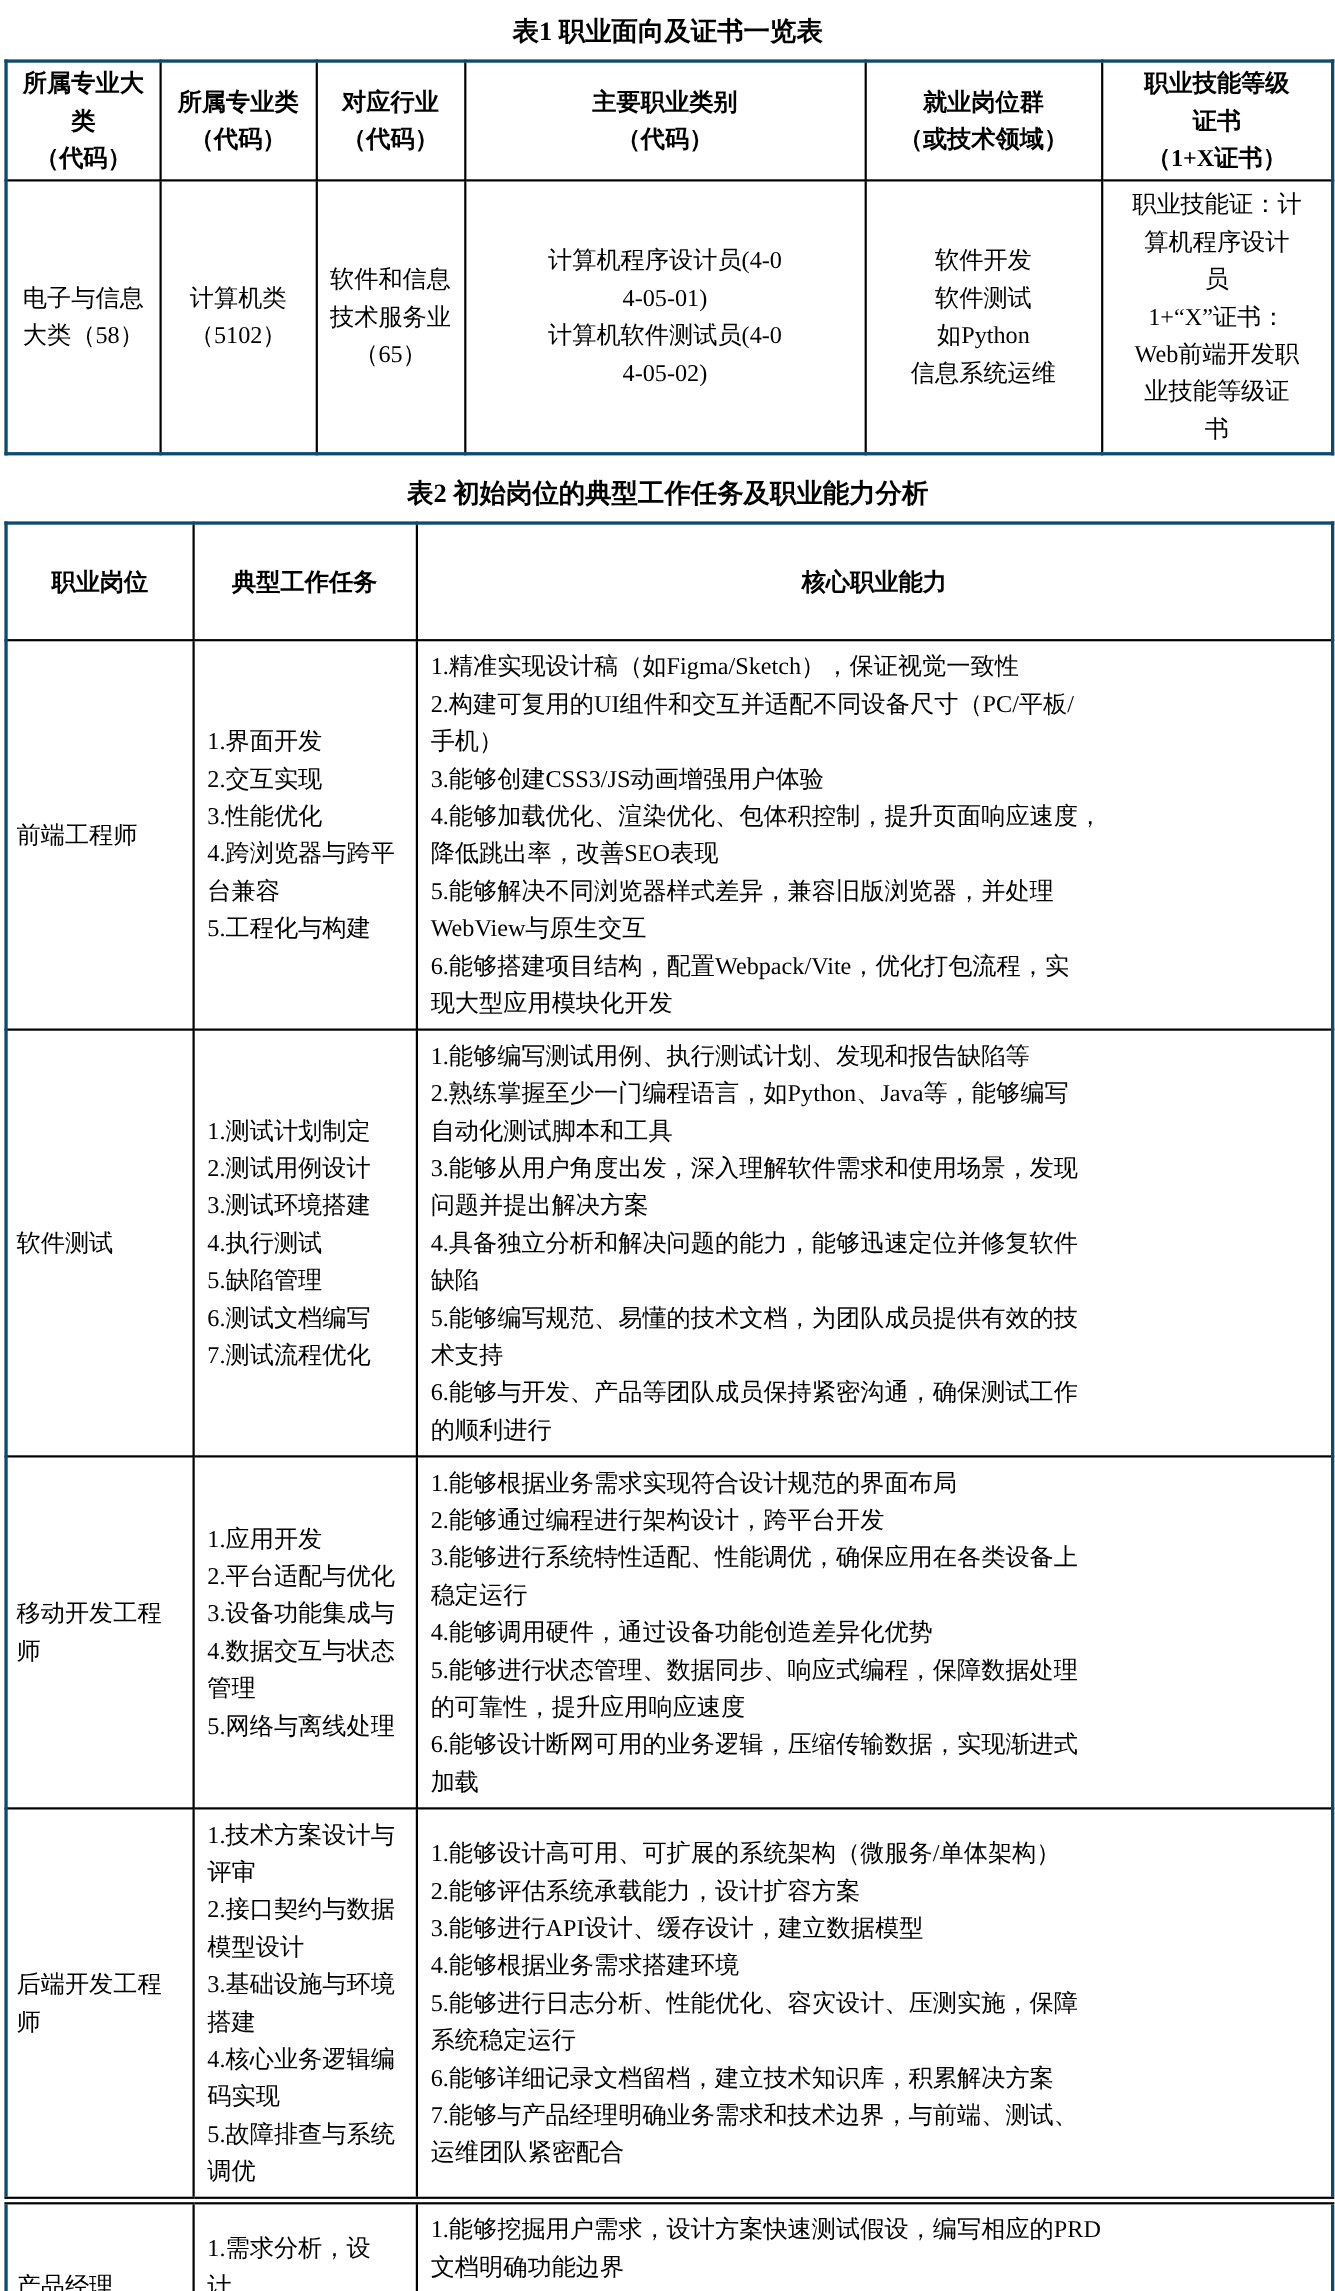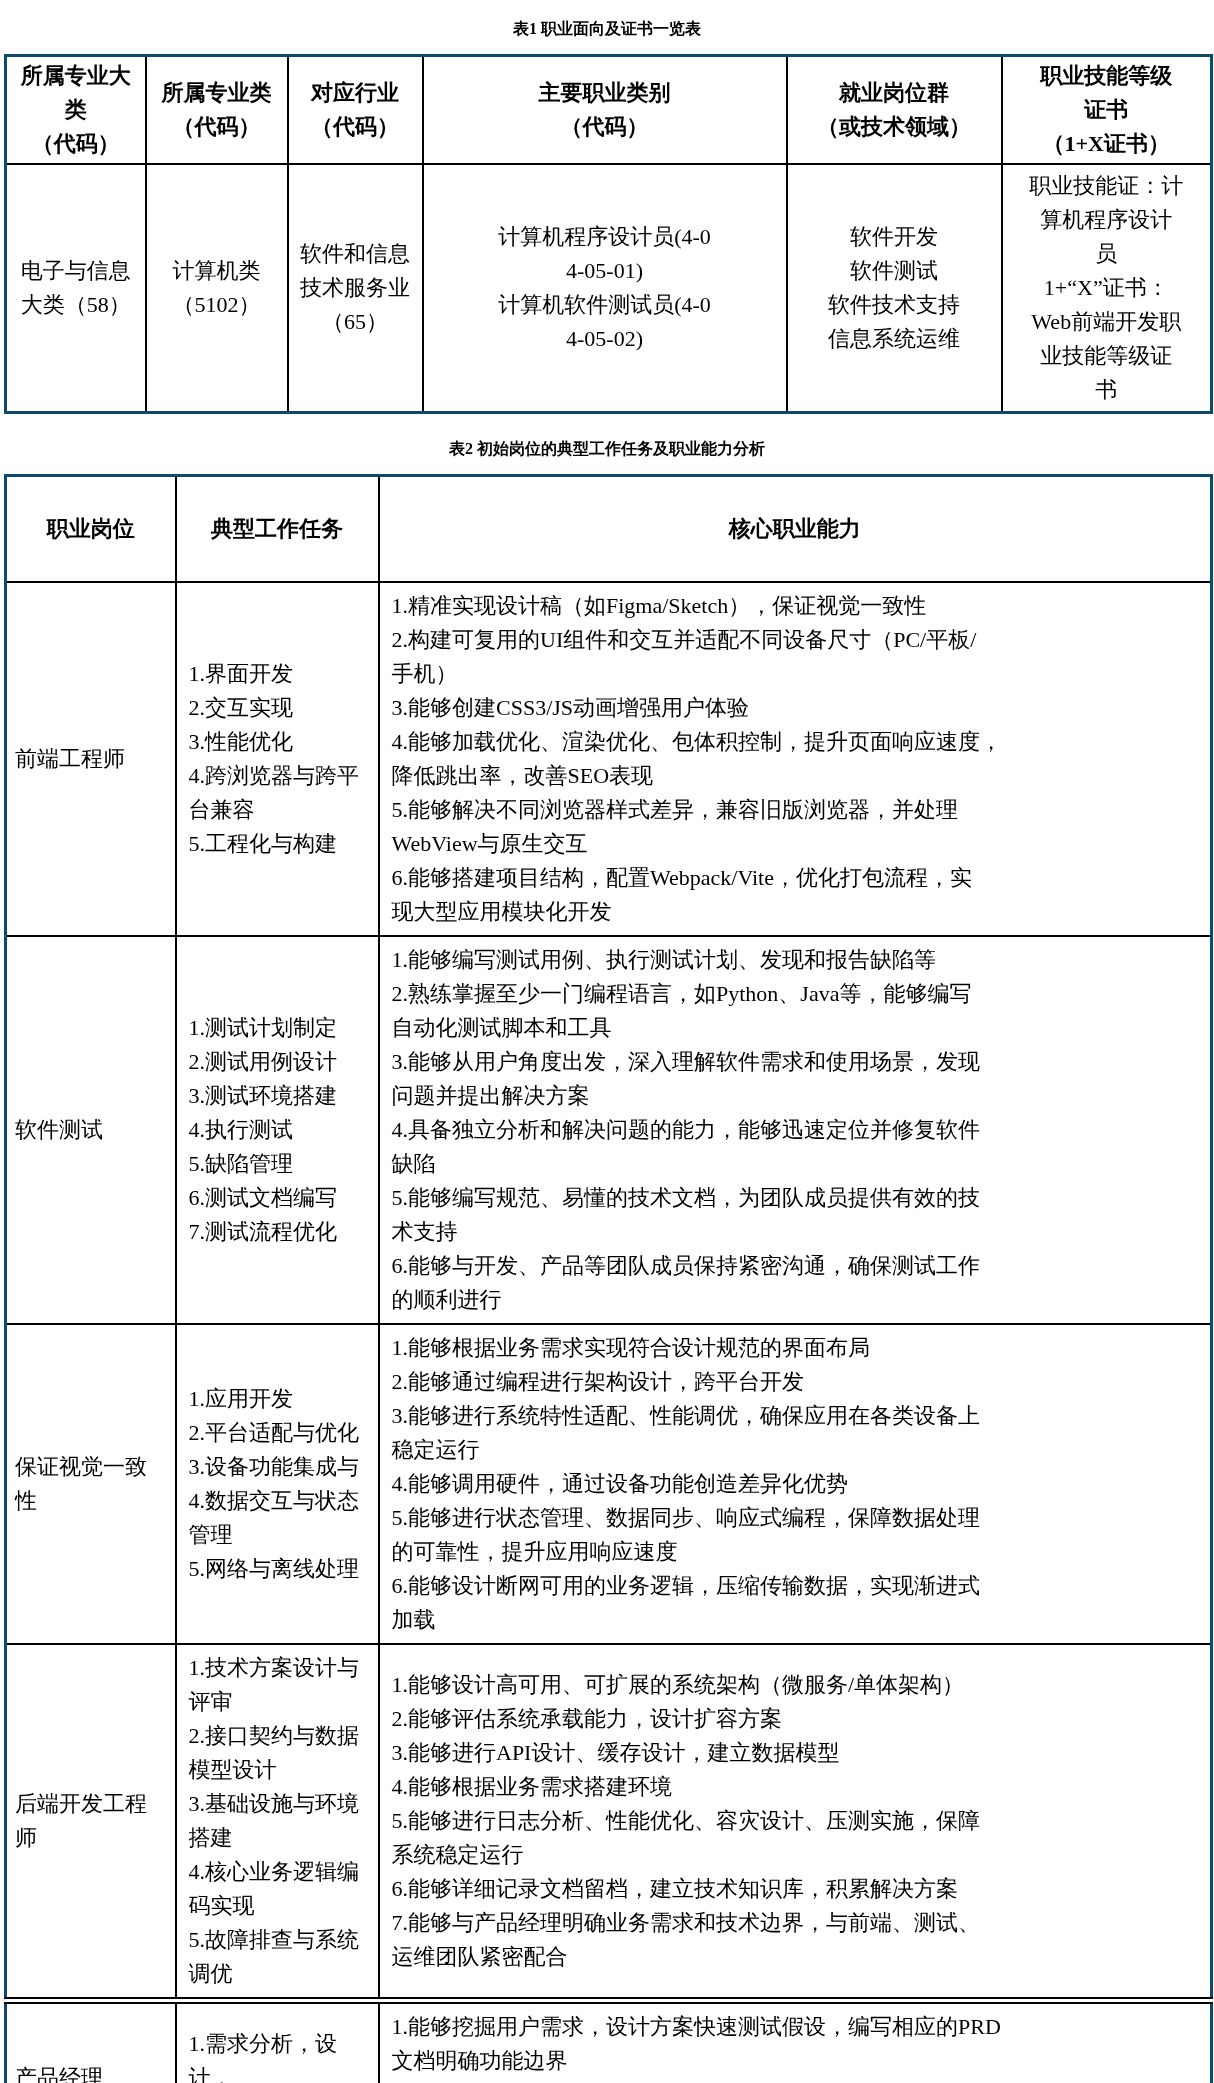--- a/index.html
+++ b/index.html
@@ -4,21 +4,21 @@
 <style>
   html,body{margin:0;padding:0;background:#ffffff;}
   body{
     width:1214px;
     color:#000;
     font-family:"Liberation Serif","DejaVu Serif",serif;
     -webkit-font-smoothing:antialiased;
   }
   .doc{padding:8px 4px 10px 4px;}
   .tbl-title{
-    font-size:16px;
+    font-size:24px;
     font-weight:bold;
     text-align:center;
     line-height:26px;
   }
   .title1{margin:8px 0 12px 0;}
   .title2{margin:22px 0 12px 0;}
   table{
     border-collapse:collapse;
     table-layout:fixed;
     width:1206px;
@@ -88,21 +88,21 @@
 （5102）</td>
       <td>软件和信息
 技术服务业
 （65）</td>
       <td>计算机程序设计员(4-0
 4-05-01)
 计算机软件测试员(4-0
 4-05-02)</td>
       <td>软件开发
 软件测试
-软件技术支持
+如Python
 信息系统运维</td>
       <td>职业技能证：计
 算机程序设计
 员
 1+“X”证书：
 Web前端开发职
 业技能等级证
 书</td>
     </tr>
   </tbody>
@@ -156,21 +156,21 @@
 3.能够从用户角度出发，深入理解软件需求和使用场景，发现
 问题并提出解决方案
 4.具备独立分析和解决问题的能力，能够迅速定位并修复软件
 缺陷
 5.能够编写规范、易懂的技术文档，为团队成员提供有效的技
 术支持
 6.能够与开发、产品等团队成员保持紧密沟通，确保测试工作
 的顺利进行</td>
     </tr>
     <tr>
-      <td class="col-pos">保证视觉一致性</td>
+      <td class="col-pos">移动开发工程师</td>
       <td class="col-tasks">1.应用开发
 2.平台适配与优化
 3.设备功能集成与
 4.数据交互与状态
 管理
 5.网络与离线处理</td>
       <td class="col-abil">1.能够根据业务需求实现符合设计规范的界面布局
 2.能够通过编程进行架构设计，跨平台开发
 3.能够进行系统特性适配、性能调优，确保应用在各类设备上
 稳定运行

